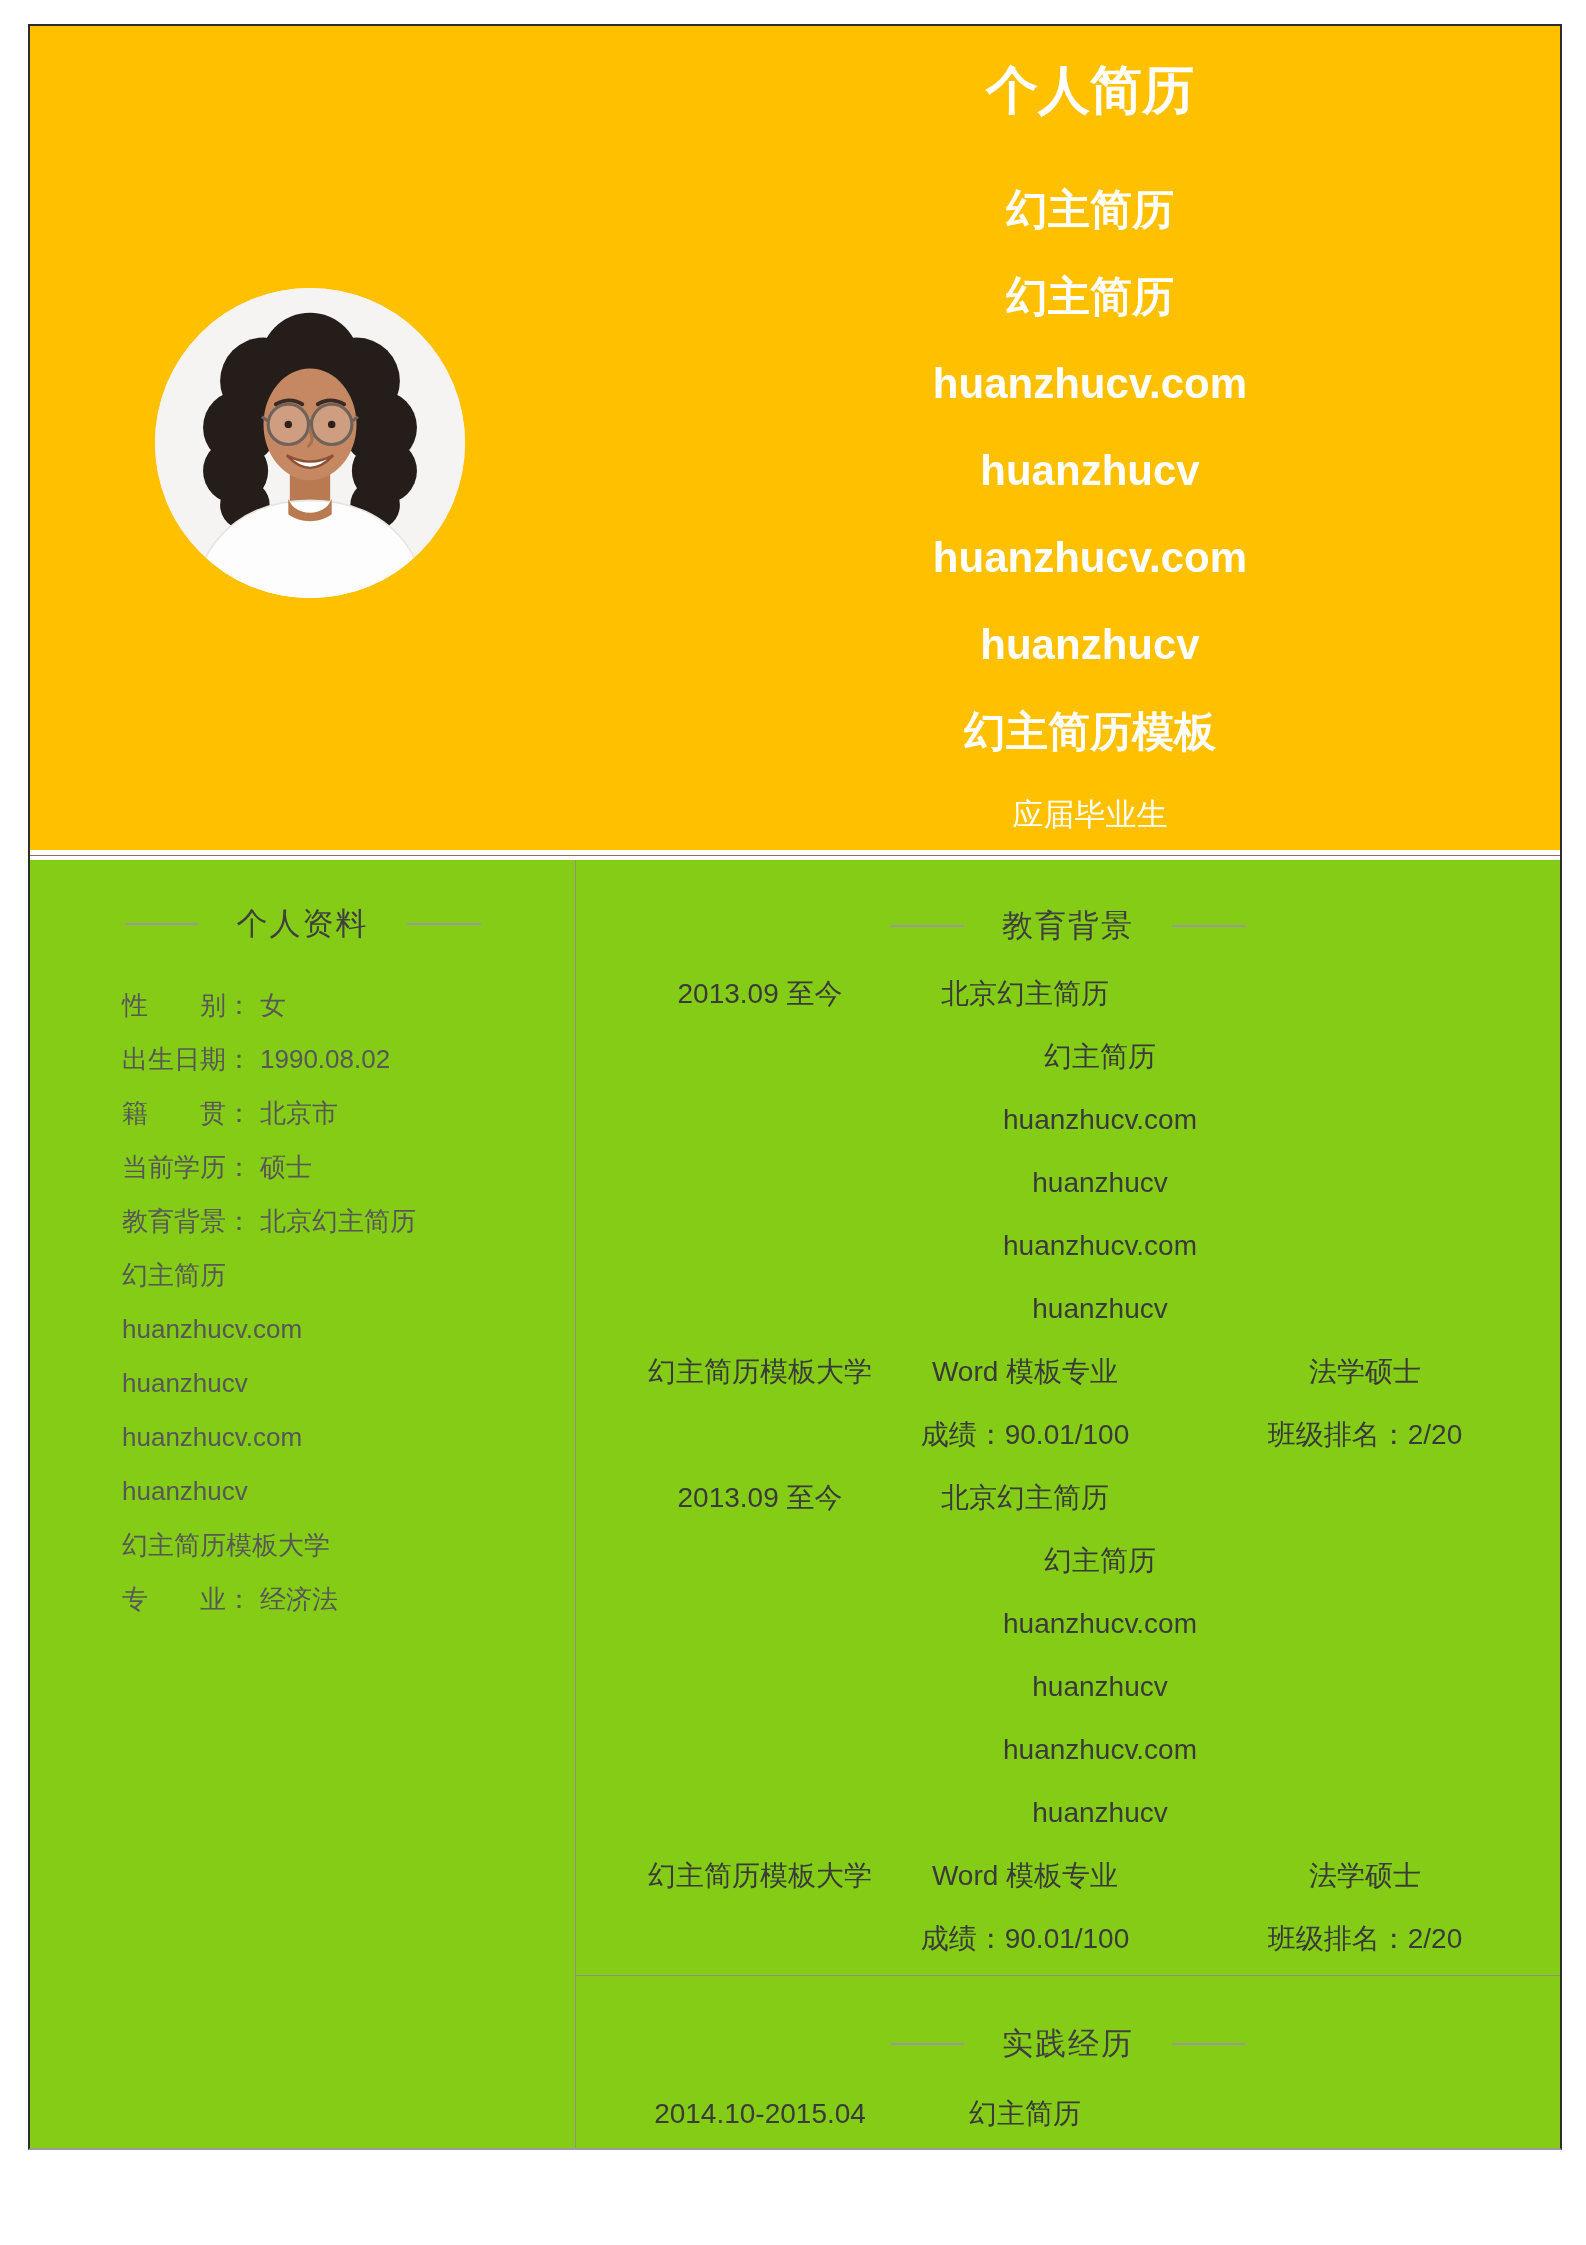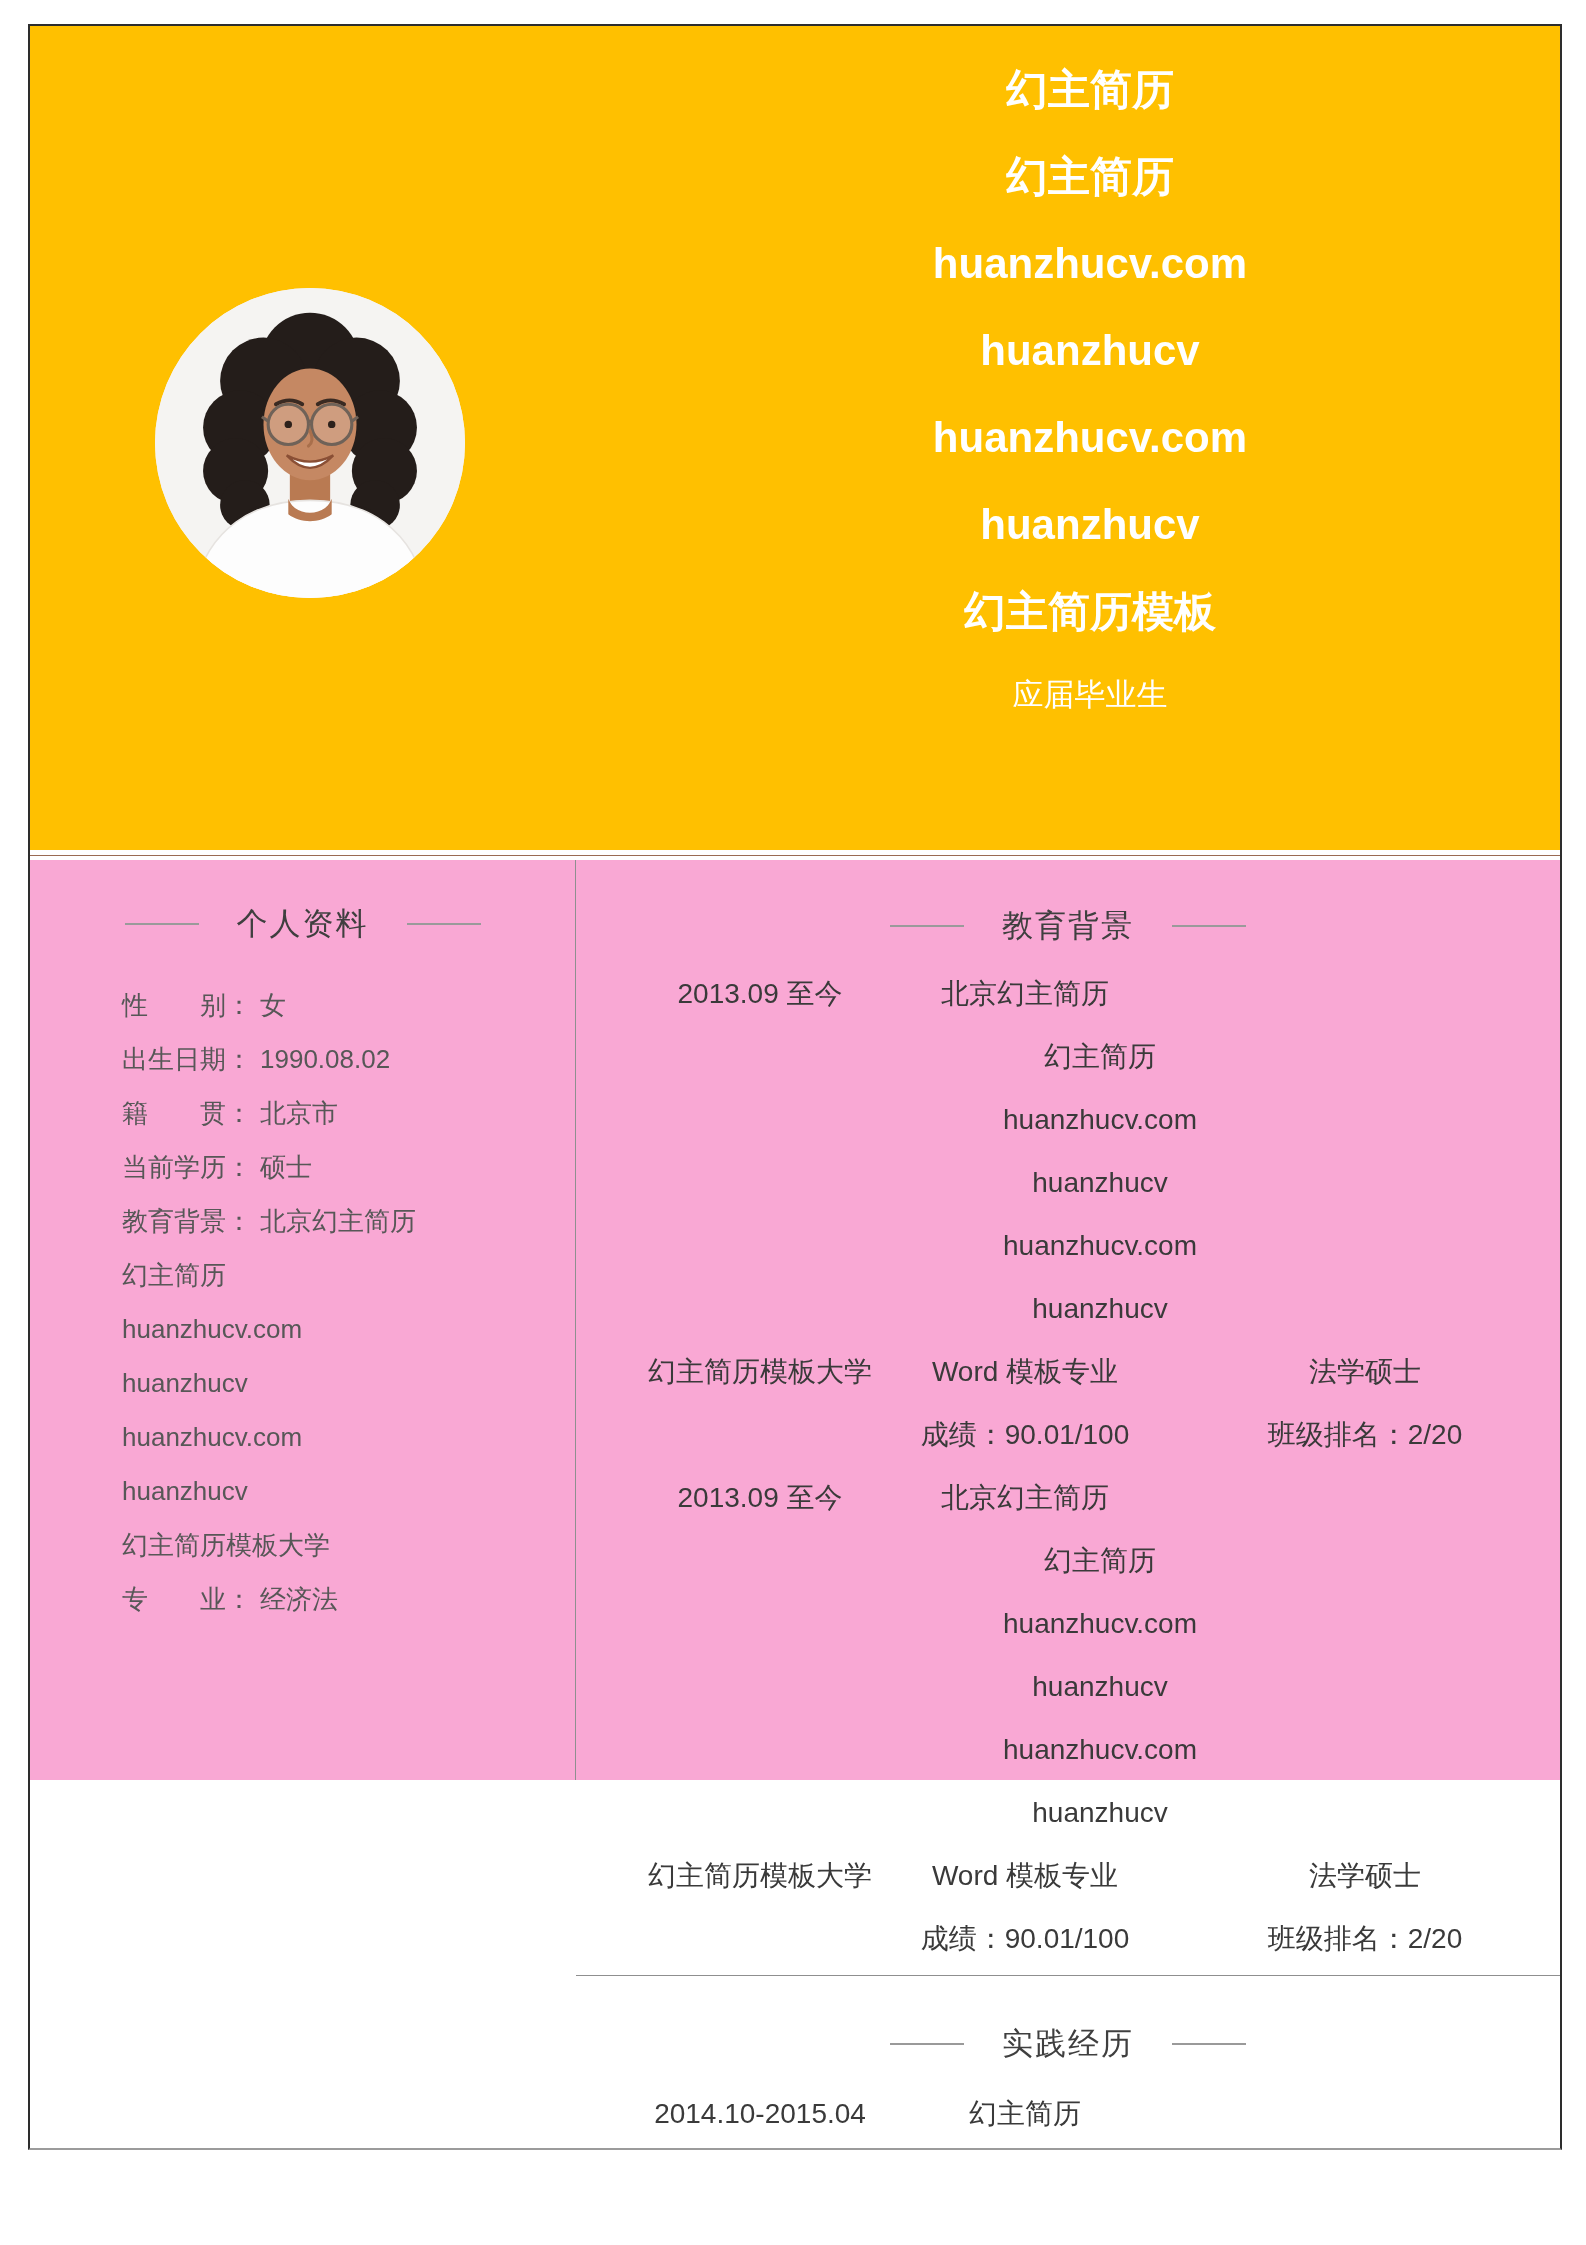--- a/index.html
+++ b/index.html
@@ -36,22 +36,22 @@
   }
   .t-main { font-size:52px; font-weight:bold; height:88px; line-height:88px; margin-bottom:32px; }
   .t-line { font-size:42px; font-weight:bold; height:87px; line-height:87px; }
   .t-sub  { font-size:31px; font-weight:normal; height:80px; line-height:80px; }
   
   .sep      { height:5px; background:#ffffff; }
   .sep-line { height:1px; background:#9a6a52; }
   .sep2     { height:4px; background:#ffffff; }
   
   .content {
-    height:920px;
-    background:#f9a8d4;
+    height:1288px;
+    background:#84cc16;
     display:flex;
   }
   .col-left {
     width:546px; box-sizing:border-box;
     border-right:1px solid #8f8f8f;
     padding-top:36px;
   }
   .col-right {
     flex:1; box-sizing:border-box;
     padding-top:38px;
@@ -133,20 +133,21 @@
         <circle cx="86" cy="88" r="2.4" fill="#2d211b"></circle>
         <circle cx="114" cy="88" r="2.4" fill="#2d211b"></circle>
 
         <path d="M100,92 Q103,99 99,102" stroke="#a96f4b" stroke-width="2" fill="none" stroke-linecap="round"></path>
 
         <path d="M85,108 Q100,124 115,108 Q100,116 85,108 Z" fill="#ffffff" stroke="#8a4f35" stroke-width="1.5"></path>
       </svg>
     </div>
 
     <div class="titles">
+      <div class="t-main">个人简历</div>
       <div class="t-line">幻主简历</div>
       <div class="t-line">幻主简历</div>
       <div class="t-line">huanzhucv.com</div>
       <div class="t-line">huanzhucv</div>
       <div class="t-line">huanzhucv.com</div>
       <div class="t-line">huanzhucv</div>
       <div class="t-line">幻主简历模板</div>
       <div class="t-sub">应届毕业生</div>
     </div>
   </div>

